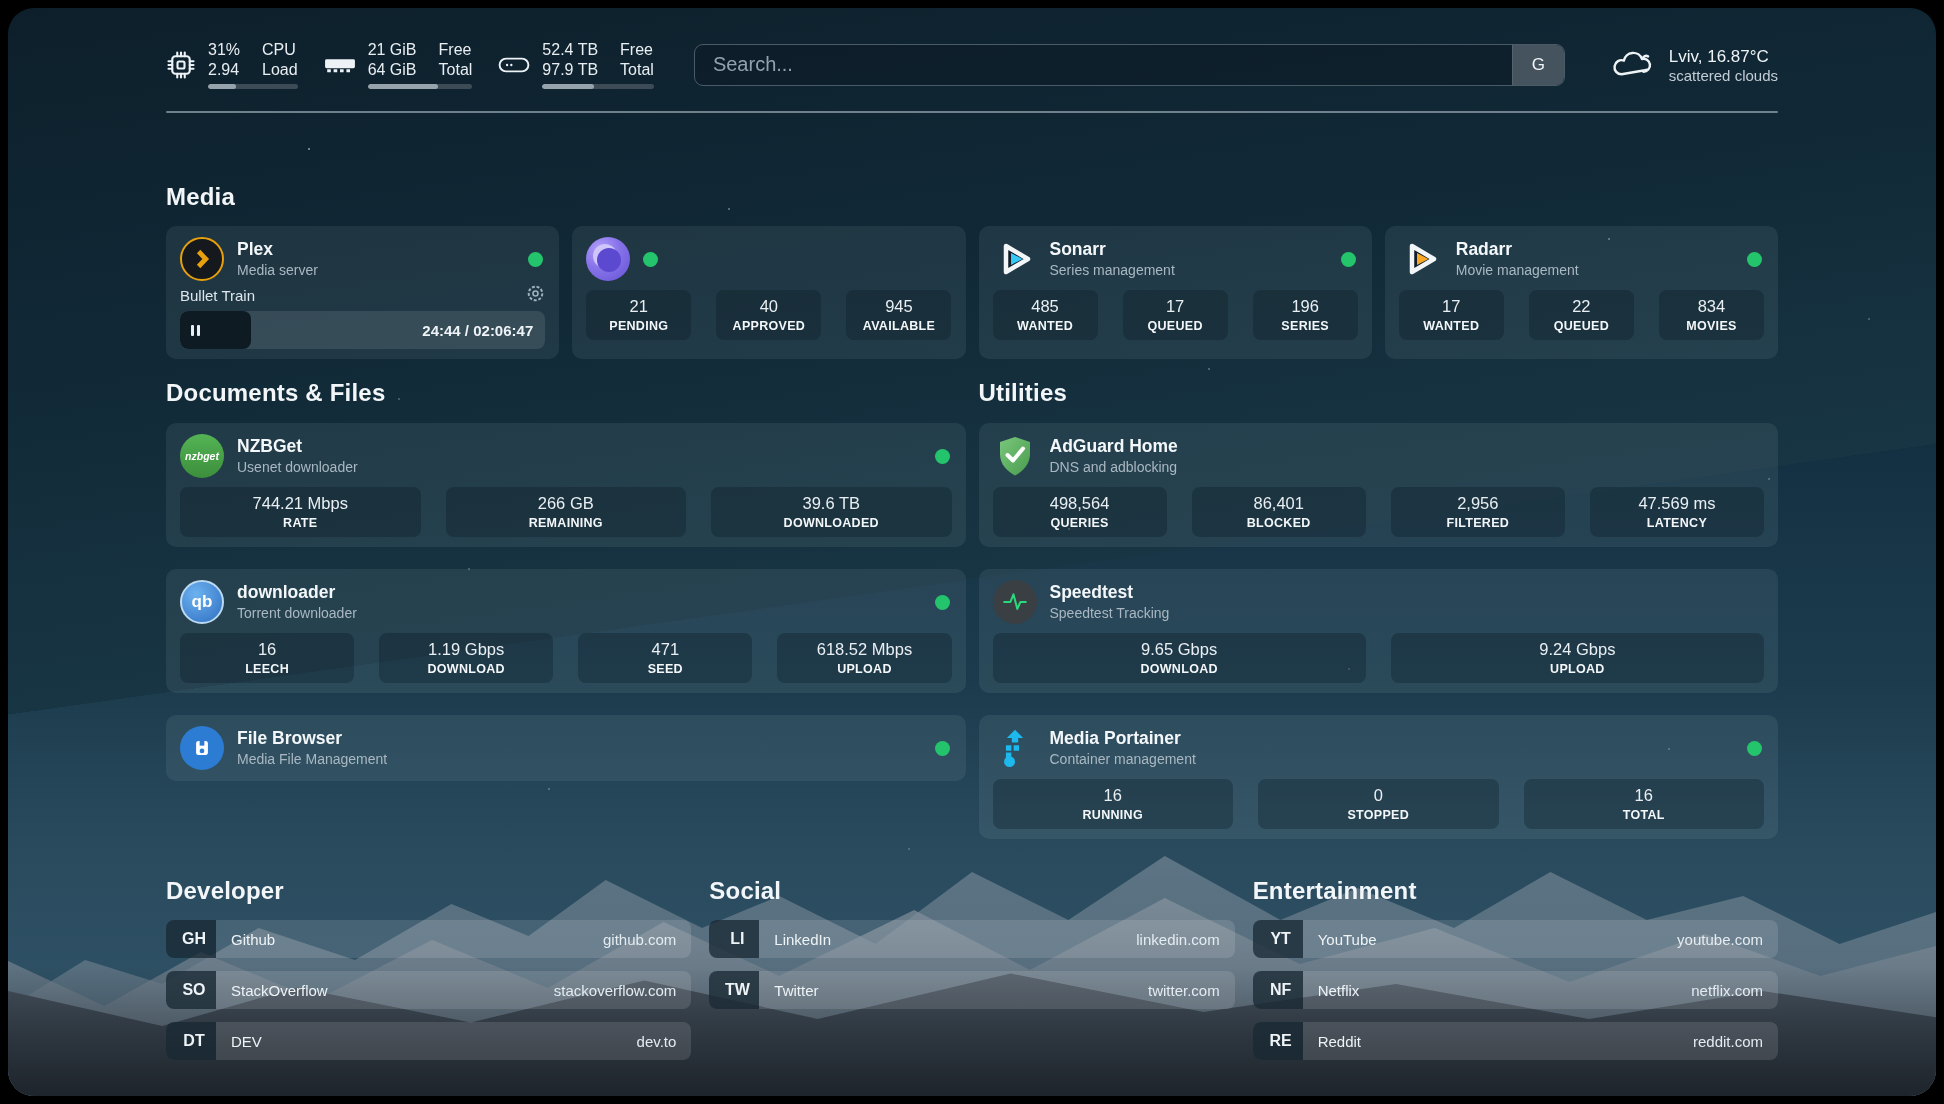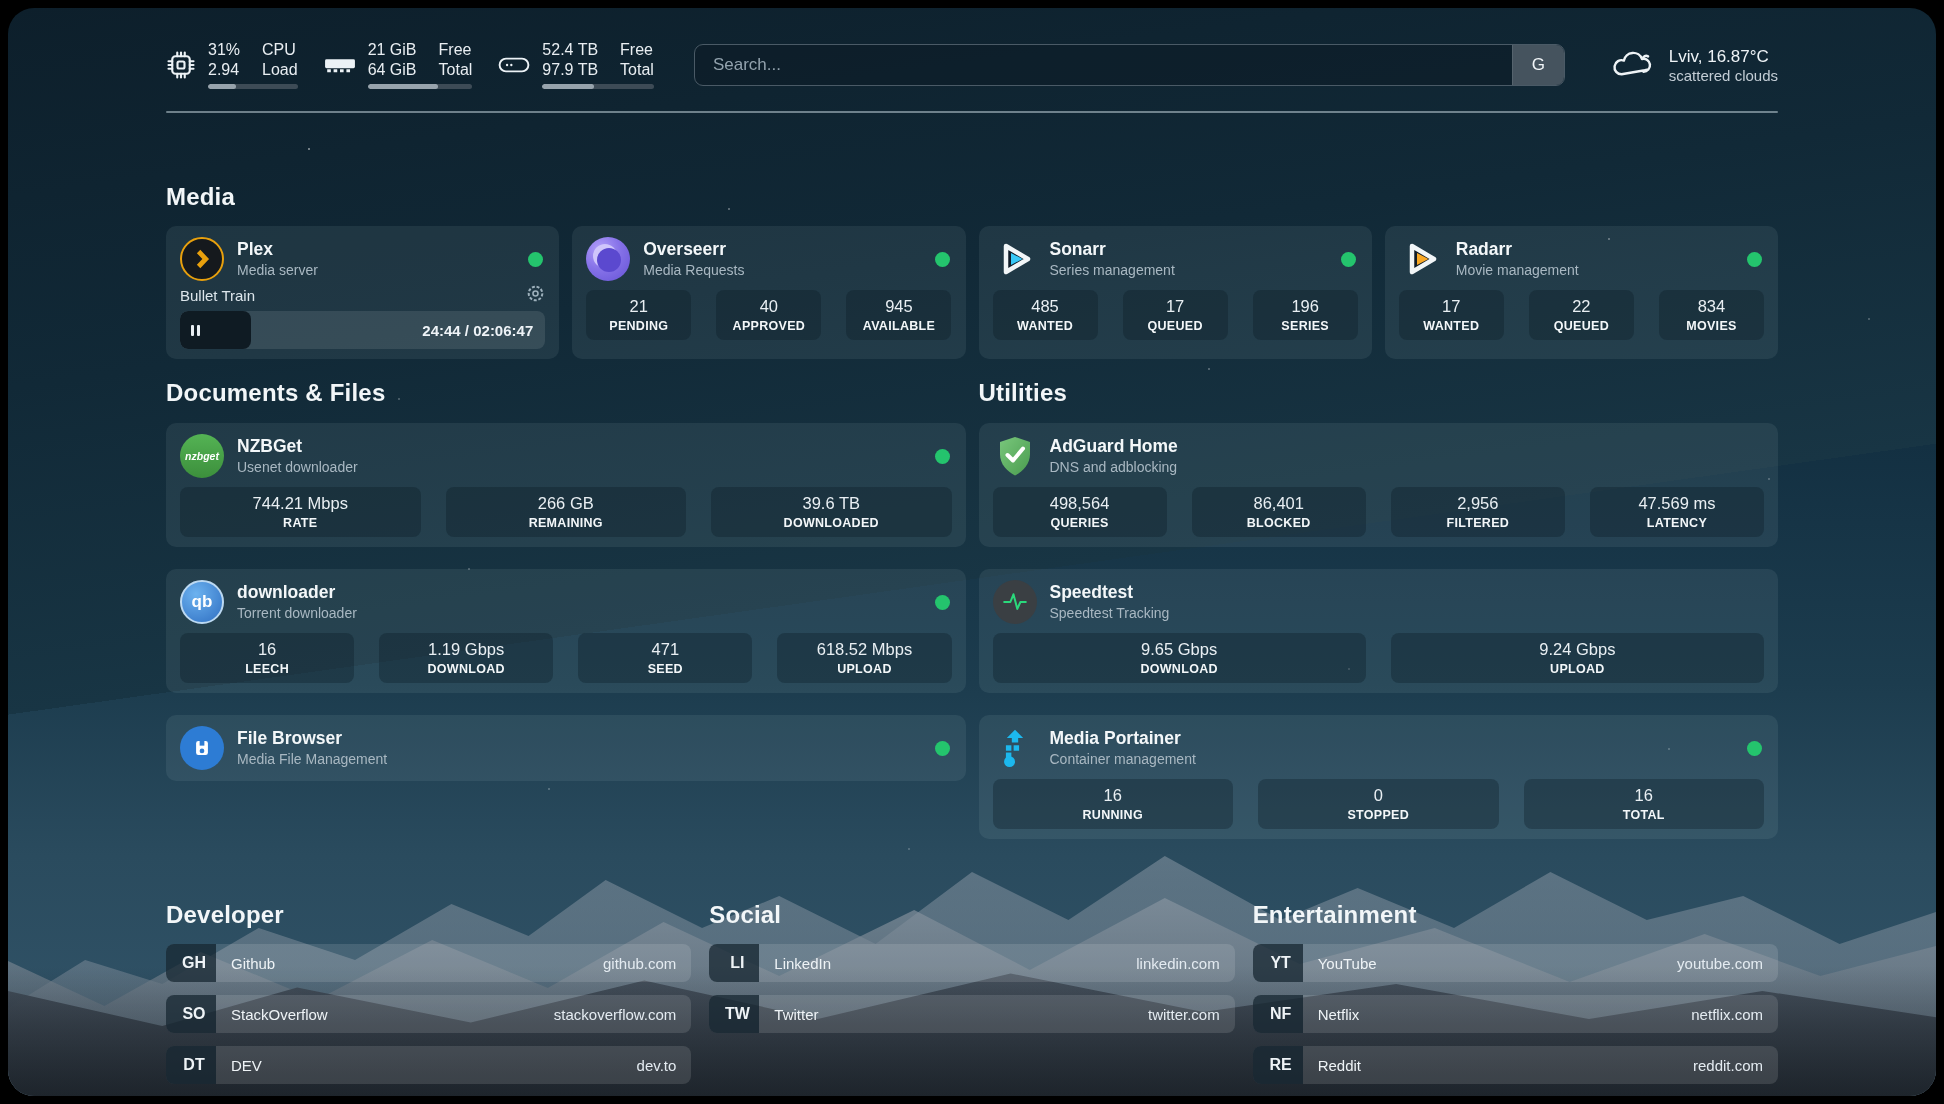--- a/index.html
+++ b/index.html
@@ -44,21 +44,21 @@
   .sysstat { display:flex; align-items:center; gap:12px; }
   .sys-icon { display:flex; color:#ecf2f6; }
   .sys-body { display:flex; flex-direction:column; }
   .sys-grid { display:grid; grid-template-columns:auto auto; column-gap:22px; row-gap:1px;
     font-size:16px; line-height:19px; color:#e9eef2; }
   .sys-bar { margin-top:5px; height:5px; border-radius:3px; background:#3d4b56; overflow:hidden; }
   .sys-fill { height:100%; border-radius:3px; background:#97a3ac; }
   .search { flex:1; margin:0 44px 0 40px; height:42px; border:1.5px solid #4a5a66; border-radius:9px;
     background:rgba(13,27,38,.55); display:flex; overflow:hidden; align-items:stretch; }
   .search input { flex:1; background:transparent; border:0; outline:0; color:#dfe7ee;
-    padding:0 18px; font-size:17px; font-family:"Liberation Sans",sans-serif; }
+    padding:0 18px; font-size:20px; font-family:"Liberation Sans",sans-serif; }
   .search input::placeholder { color:#92a2ad; }
   .g-btn { width:52px; background:#45535e; color:#f2f6f9; display:flex; align-items:center;
     justify-content:center; font-size:17px; border:0; cursor:pointer; border-left:1px solid #55636d;
     font-family:"Liberation Sans",sans-serif; }
   .weather { display:flex; align-items:center; gap:14px; flex:0 0 auto; color:#eef3f6; }
   .weather-l1 { font-size:17px; line-height:21px; }
   .weather-l2 { font-size:15px; color:#c3cdd5; }
   .divider { margin-top:22px; height:2px; border-radius:1px; background:rgba(206,221,230,.5); }
 
   
@@ -102,21 +102,21 @@
   .qb-badge span { color:#fff; font-size:17px; font-weight:700; }
   .fb-badge { background:#2d7cd4; }
   .st-badge { background:#3a3f43; }
 
   
   .twocol { display:grid; grid-template-columns:1fr 1fr; gap:13px; margin-top:20px; }
   .col .card { margin-top:16px; }
   .col .card + .card { margin-top:22px; }
 
   
-  .bookmarks { display:grid; grid-template-columns:repeat(3,1fr); gap:18px; margin-top:62px; }
+  .bookmarks { display:grid; grid-template-columns:repeat(3,1fr); gap:18px; margin-top:38px; }
   .bm-list { margin-top:15px; display:flex; flex-direction:column; gap:13px; }
   .bm-row { display:flex; align-items:center; height:38px; background:rgba(255,255,255,.12);
     border-radius:8px; overflow:hidden; cursor:pointer; }
   .bm-abbr { width:50px; align-self:stretch; background:rgba(14,30,41,.72); color:#eef3f6;
     font-size:16px; font-weight:600; display:flex; align-items:center; justify-content:center; flex:0 0 50px;padding-left:6px; }
   .bm-name { padding-left:15px; font-size:15px; color:#eef3f6; }
   .bm-url { margin-left:auto; padding-right:15px; font-size:15px; color:#e4ebf1; }
 </style>
 </head>
 <body>
@@ -252,24 +252,20 @@
                   <span class="pause-bar"></span>
               </span>
             </div>
             <span class="plex-time">24:44 / 02:06:47</span>
           </div>
         </div>
 
         <div class="card">
           <div class="card-head">
             <span class="app-icon badge-circle ovsr-badge"></span>
-            <div class="card-titles">
-              <div class="card-name">Overseerr</div>
-              <div class="card-sub">Media Requests</div>
-            </div>
             <span class="status-dot"></span>
           </div>
           <div class="stat-row">
             <div class="stat-box">
               <span class="stat-value">21</span>
               <span class="stat-label">PENDING</span>
             </div>
             <div class="stat-box">
               <span class="stat-value">40</span>
               <span class="stat-label">APPROVED</span>

